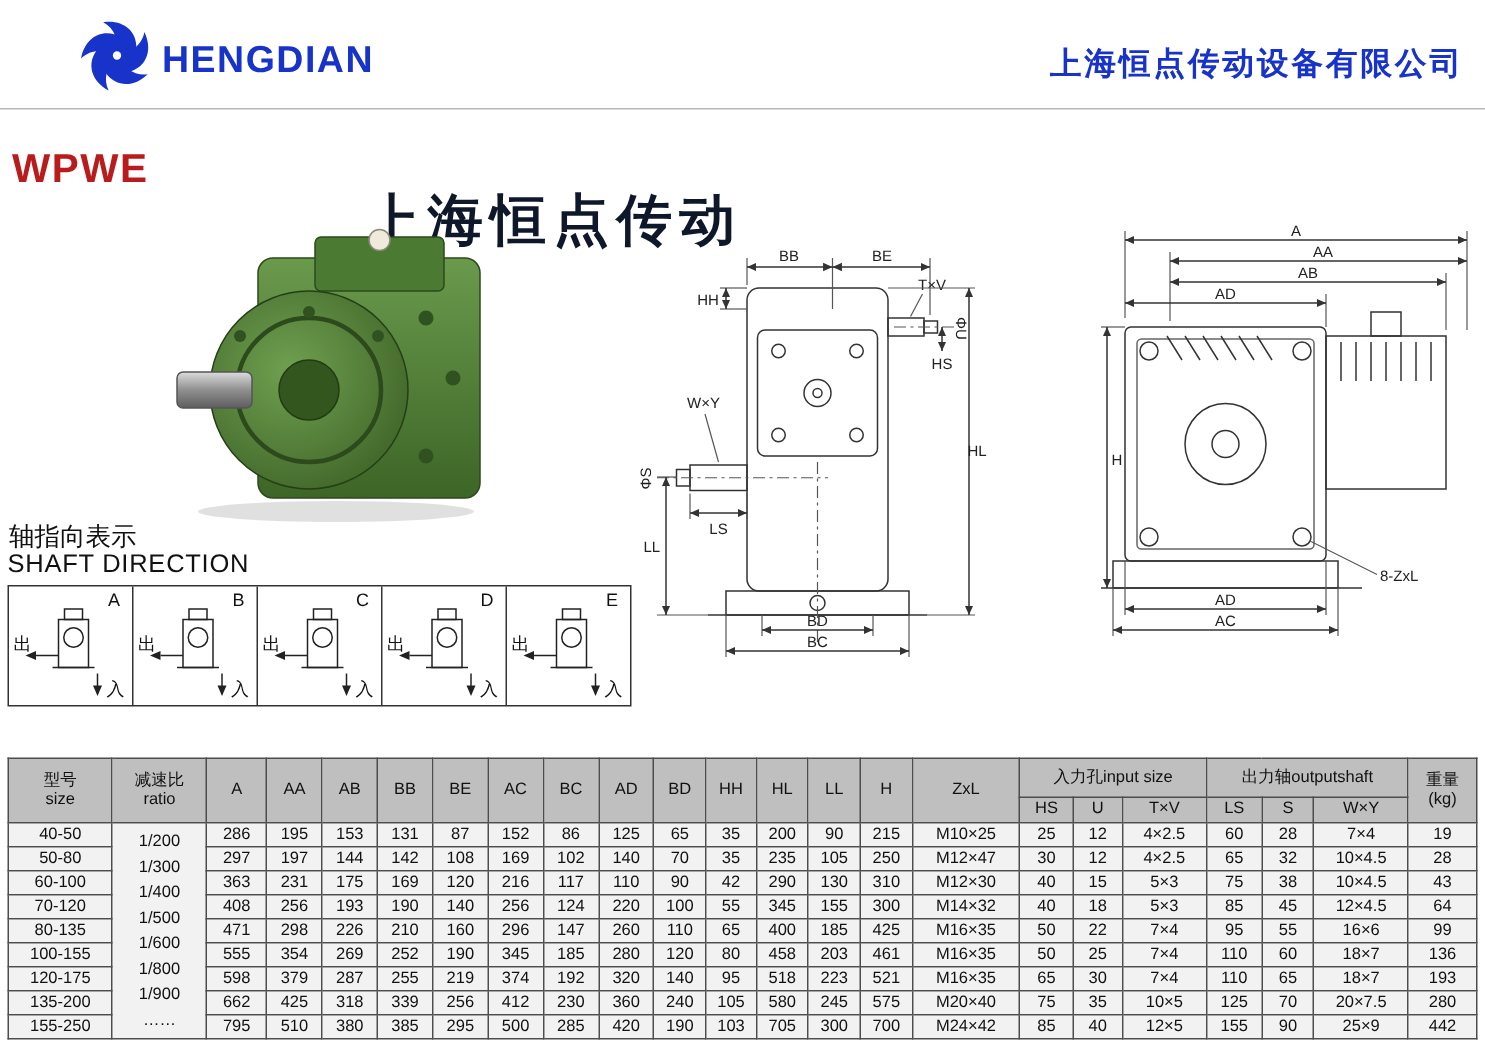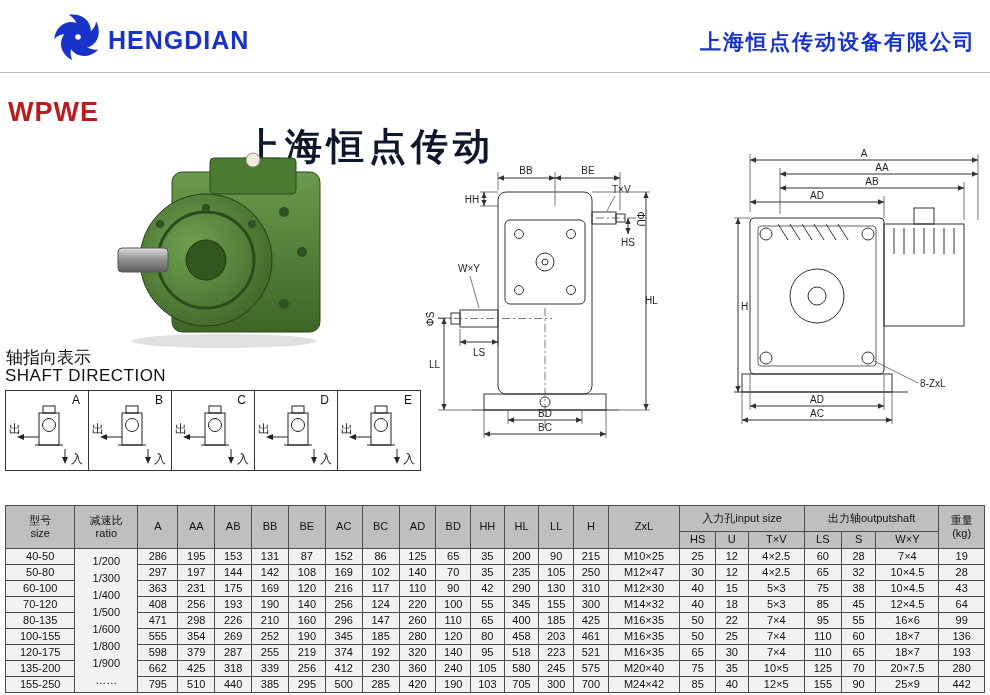--- a/index.html
+++ b/index.html
@@ -594,21 +594,21 @@
           <td>10×5</td>
           <td>125</td>
           <td>70</td>
           <td>20×7.5</td>
           <td>280</td>
         </tr>
         <tr>
           <td>155-250</td>
           <td>795</td>
           <td>510</td>
-          <td>440</td>
+          <td>380</td>
           <td>385</td>
           <td>295</td>
           <td>500</td>
           <td>285</td>
           <td>420</td>
           <td>190</td>
           <td>103</td>
           <td>705</td>
           <td>300</td>
           <td>700</td>

